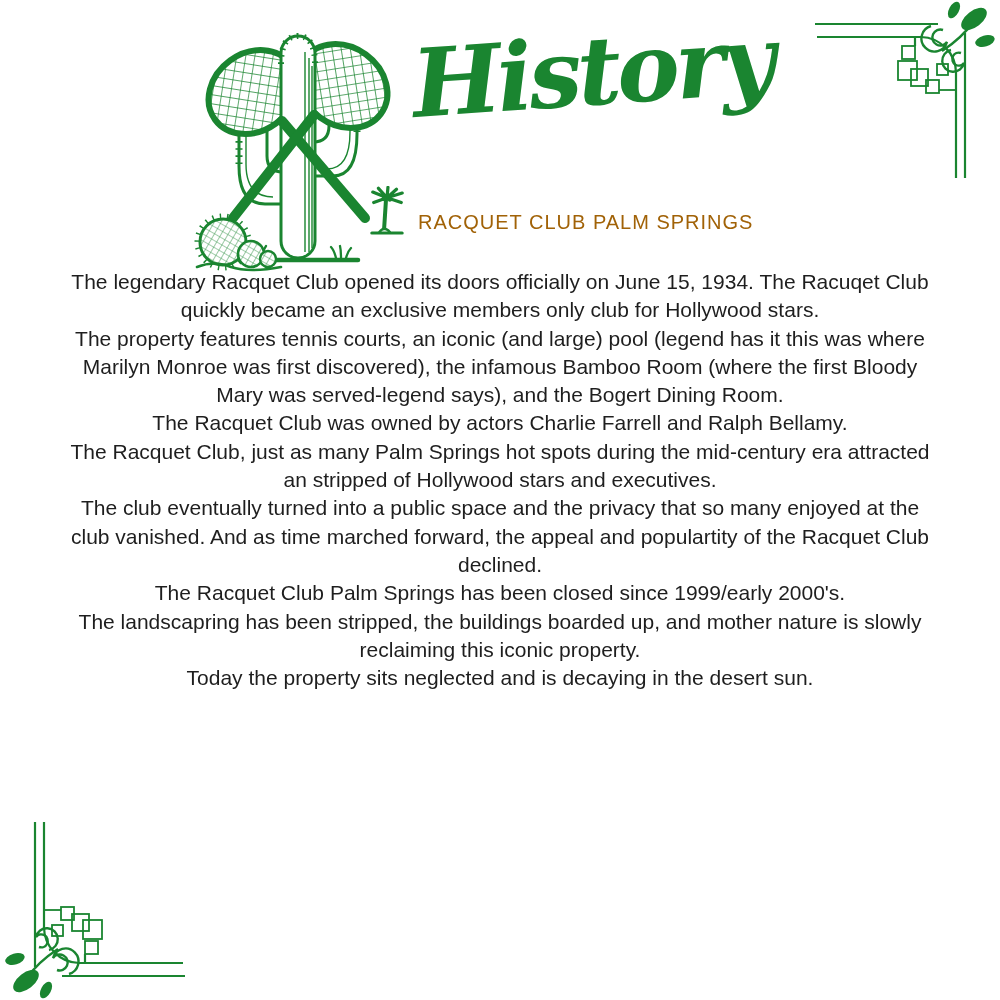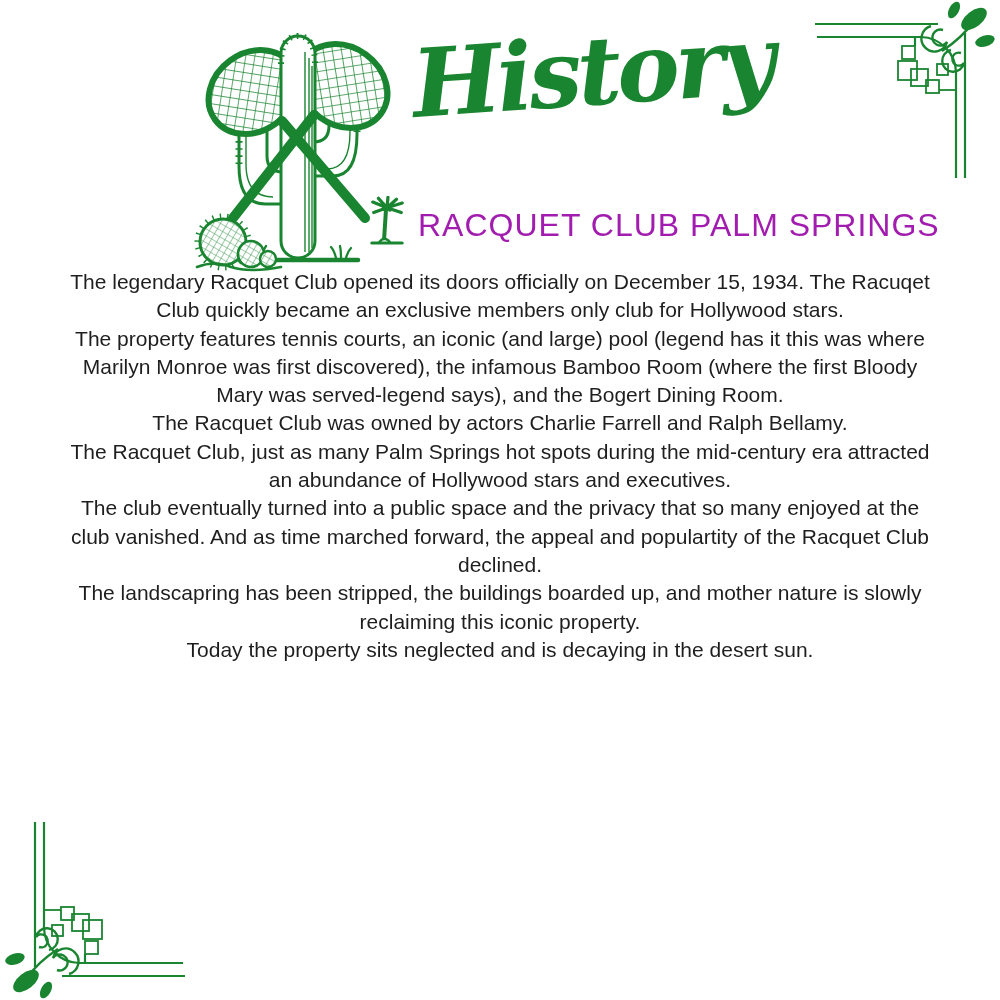--- a/index.html
+++ b/index.html
@@ -23,22 +23,22 @@
     transform:rotate(-4deg);
     letter-spacing:-4px;
     white-space:nowrap;
   }
   .subtitle-row{
     position:absolute;left:368px;top:186px;
     display:flex;align-items:flex-end;
   }
   .palm-icon{width:38px;height:54px;flex:0 0 auto;}
   .subtitle{
-    color:#a21caf;
-    font-size:32px;
+    color:#a16207;
+    font-size:20px;
     letter-spacing:1px;
     margin-left:12px;
     padding-bottom:6px;
     white-space:nowrap;
     margin-top:21px;
   }
   
   .ornament{position:absolute;width:195px;height:185px;}
   .ornament.top-right{left:803px;top:0;}
   .ornament.bottom-left{left:2px;top:815px;transform:rotate(180deg);}
@@ -166,22 +166,23 @@
       <path d="M148,50 a11,11 0 1 0 13,13 a6.5,6.5 0 1 1 -3,-10" stroke-width="2.4"></path>
     </g>
     <g fill="#1a8530">
       <ellipse cx="171" cy="19" rx="15" ry="8" transform="rotate(-38 171 19)"></ellipse>
       <ellipse cx="151" cy="10" rx="9" ry="5" transform="rotate(-62 151 10)"></ellipse>
       <ellipse cx="182" cy="41" rx="10" ry="5.5" transform="rotate(-16 182 41)"></ellipse>
     </g>
   </svg>
 
   <div class="body-text">
-    <p>The legendary Racquet Club opened its doors officially on December 15, 1934. The Racuqet Club quickly became an exclusive members only club for Hollywood stars.</p>
+    <p>The legendary Racquet Club opened its doors officially on June 15, 1934. The Racuqet Club quickly became an exclusive members only club for Hollywood stars.</p>
     <p>The property features tennis courts, an iconic (and large) pool (legend has it this was where Marilyn Monroe was first discovered), the infamous Bamboo Room (where the first Bloody Mary was served-legend says), and the Bogert Dining Room.</p>
     <p>The Racquet Club was owned by actors Charlie Farrell and Ralph Bellamy.</p>
-    <p>The Racquet Club, just as many Palm Springs hot spots during the mid-century era attracted an abundance of Hollywood stars and executives.</p>
+    <p>The Racquet Club, just as many Palm Springs hot spots during the mid-century era attracted an stripped of Hollywood stars and executives.</p>
     <p>The club eventually turned into a public space and the privacy that so many enjoyed at the club vanished. And as time marched forward, the appeal and populartity of the Racquet Club declined.</p>
+    <p>The Racquet Club Palm Springs has been closed since 1999/early 2000's.</p>
     <p>The landscapring has been stripped, the buildings boarded up, and mother nature is slowly reclaiming this iconic property.</p>
     <p>Today the property sits neglected and is decaying in the desert sun.</p>
   </div>
 
 </div>
 
 </body></html>

